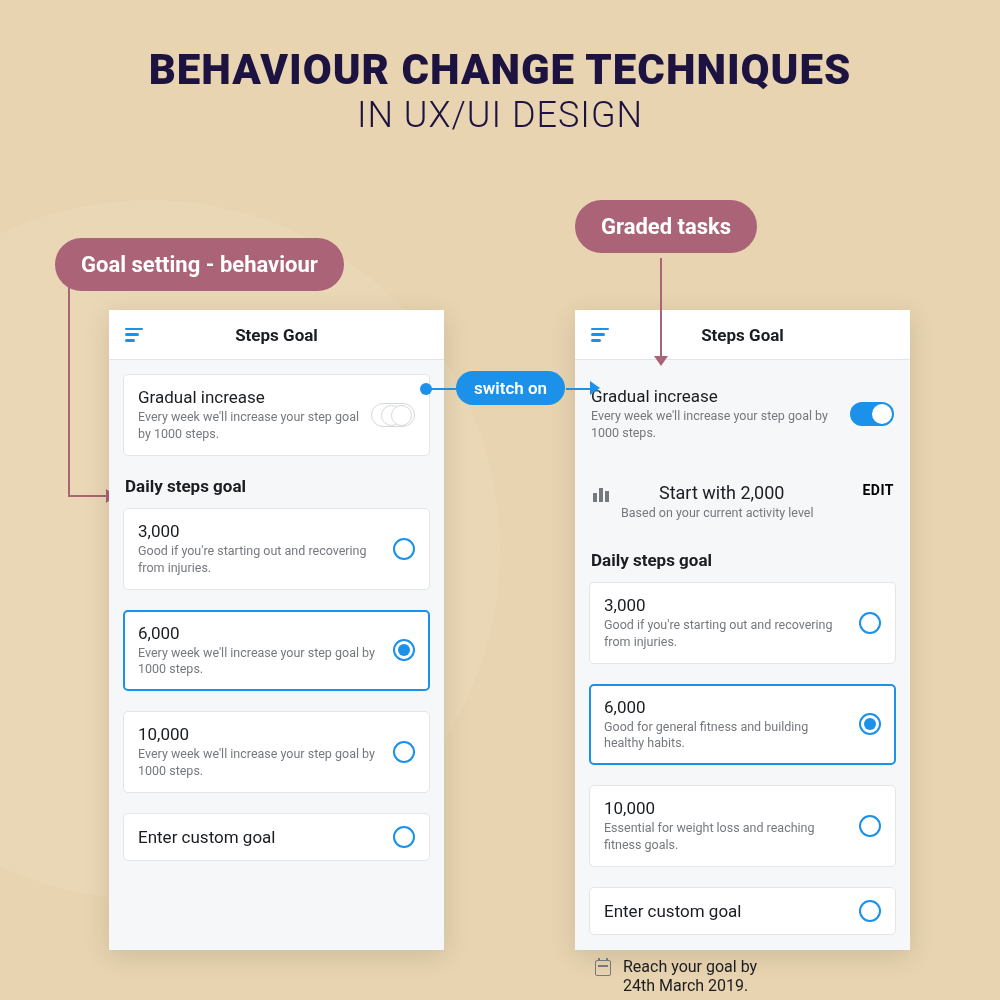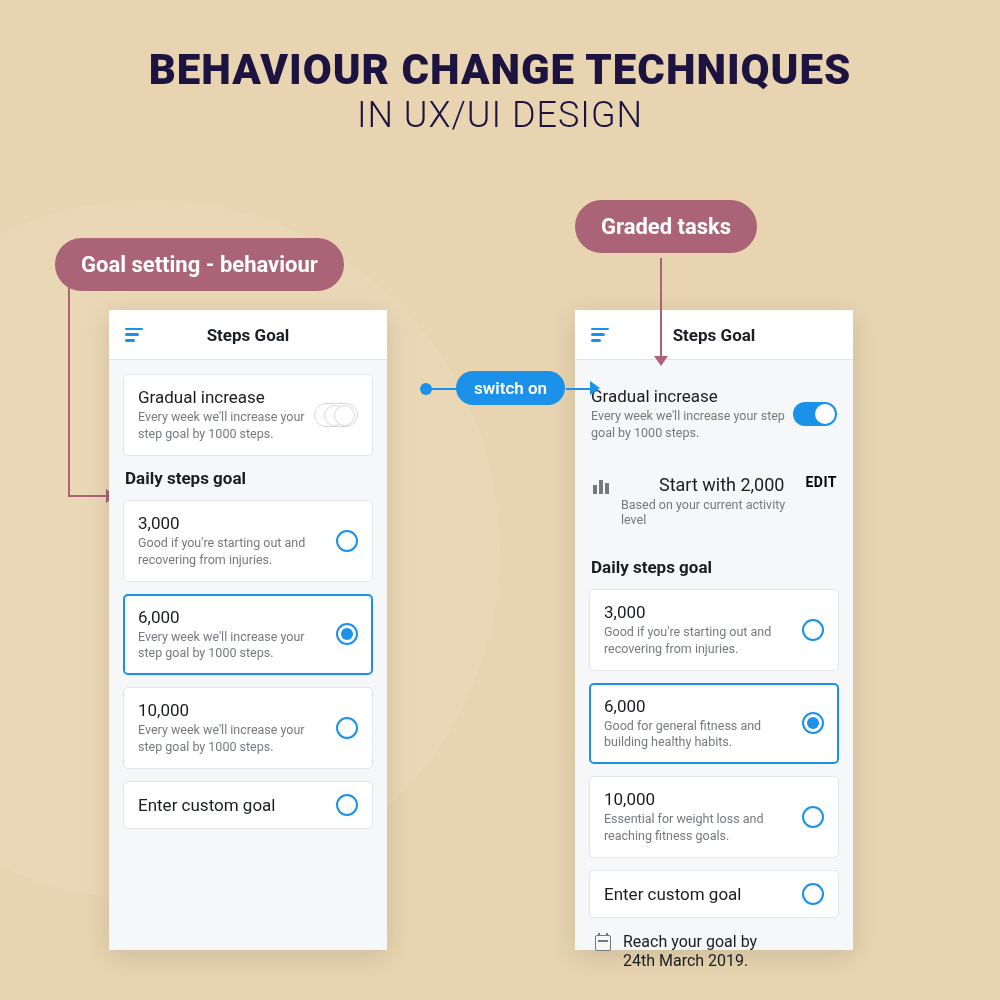--- a/index.html
+++ b/index.html
@@ -103,21 +103,21 @@
   .switch-line-right {
     position:absolute; left:566px; top:388px; width:26px; height:2px; background:#1b91ea; z-index:4;
   }
   .switch-arrow-right {
     position:absolute; left:590px; top:381px;
     width:0;height:0;border-top:7px solid transparent;border-bottom:7px solid transparent;border-left:10px solid #1b91ea; z-index:5;
   }
 
   .phone {
     position: absolute;
-    width: 278px;
+    width: 335px;
     background: #f6f7f8;
     box-shadow: 0 6px 25px rgba(0,0,0,0.12);
     z-index: 3;
   }
   .phone-left { left: 109px; top: 310px; height: 640px; }
   .phone-right { left: 575px; top: 310px; height: 640px; }
 
   .phone-header {
     background: #fff;
     height: 50px;
@@ -134,21 +134,21 @@
   .menu-icon span:nth-child(3){width:10px;}
   .phone-title { flex:1; text-align:center; font-weight:700; font-size:17px; color:#1a1d21; margin-left:-34px;}
 
   .phone-body { padding: 14px 14px 0 14px; }
 
   .card {
     background:#fff;
     border:1px solid #e3e5e8;
     border-radius:5px;
     padding:12px 14px;
-    margin-bottom:12px;
+    margin-bottom:20px;
     display:flex;
     align-items:center;
   }
   .card.selected { border:2px solid #1b91ea; padding:11px 13px; }
   .card-text { flex:1; padding-right:8px; }
   .card-title { font-size:17px; color:#1a1d21; }
   .card-sub { font-size:12.5px; color:#75797e; margin-top:2px; line-height:1.35; }
 
   .toggle {
     width:44px;height:24px;border-radius:12px;position:relative;flex-shrink:0;

